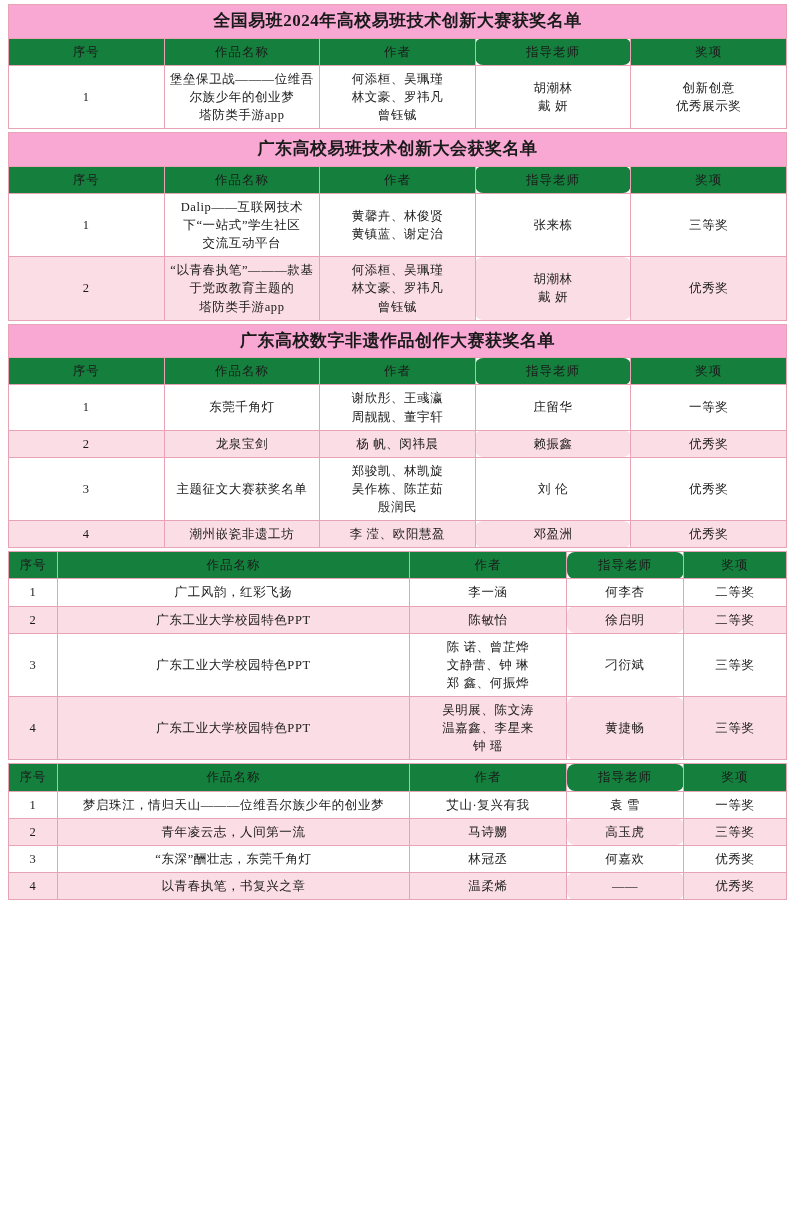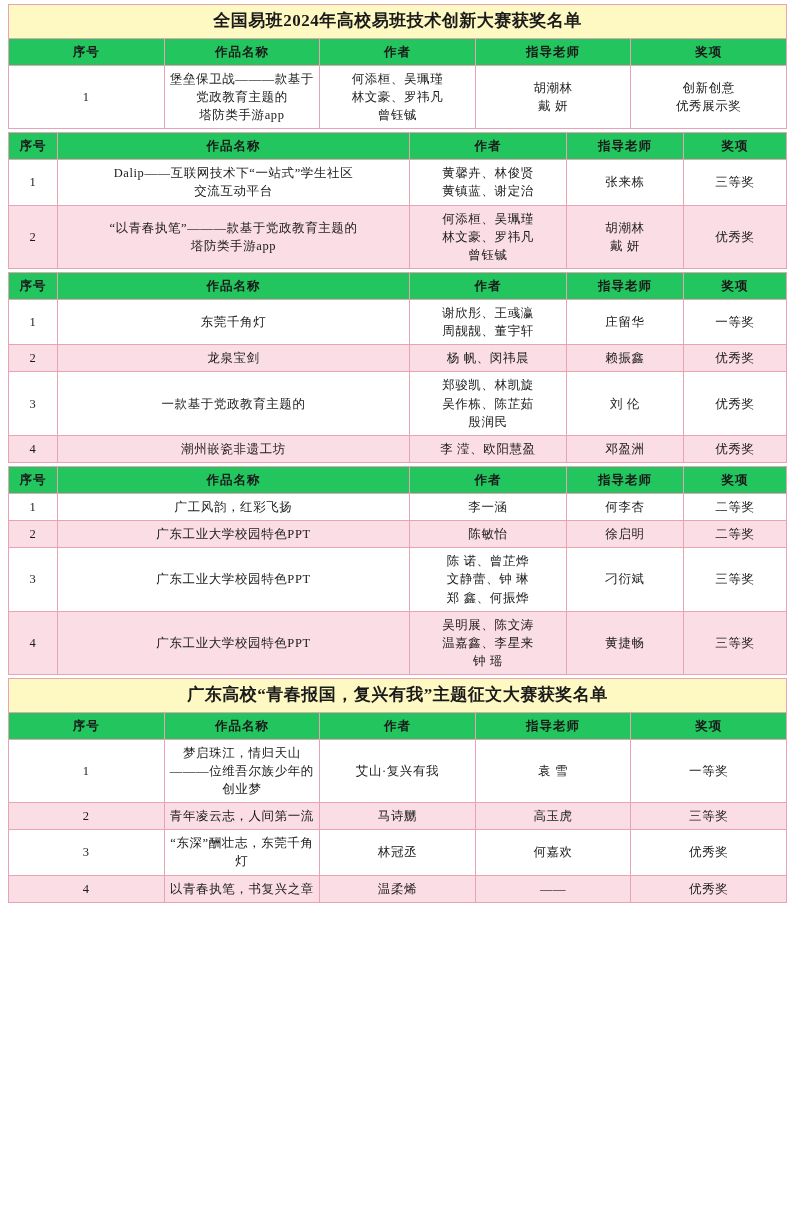--- a/index.html
+++ b/index.html
@@ -17,41 +17,41 @@
     margin:0 0 3px 0;
   }
   table.tbl td{
     border:1px solid #e8a3b4;
     padding:4px 3px;
     text-align:center;
     vertical-align:middle;
     line-height:1.45;
   }
   .sec-title td{
-    background:#fef9c3;
+    background:#f9a8d4;
     font-weight:bold;
     font-size:17px;
     letter-spacing:0.5px;
     padding:7px 3px 8px 3px;
     border:1px solid #e8a3b4;
   }
   .hdr td{
-    background:#22c55e;
+    background:#15803d;
     font-size:12.5px;
-    font-weight:bold;
+    font-weight:normal;
     padding:7px 3px;
     letter-spacing:1px;
   }
   tr.row td{font-size:12.5px;letter-spacing:0.6px;}
   tr.row.alt td{background:#fbdde5;}
   tr.row.plain td{background:#ffffff;}
   .c-no{width:42px;}
   .c-name{width:auto;margin-top:20px;}
   .c-author{width:150px;}
-  .c-teacher{width:110px;}
+  .c-teacher{width:110px;border-radius:8px;}
   .c-prize{width:96px;}
   .ml{display:block;}
   .sec{margin-bottom:0px;}
 </style>
 </head>
 <body>
 
 <div class="page">
   <div id="sections-root">
       <div class="sec">
@@ -63,21 +63,21 @@
             <tr class="hdr">
               <td class="c-no">序号</td>
               <td class="c-name">作品名称</td>
               <td class="c-author">作者</td>
               <td class="c-teacher">指导老师</td>
               <td class="c-prize">奖项</td>
             </tr>
             <tr class="row plain">
               <td class="c-no">1</td>
               <td class="c-name">
-                <span class="ml">堡垒保卫战———款基于党政教育主题的</span>
+                <span class="ml">堡垒保卫战———位维吾尔族少年的创业梦</span>
                 <span class="ml">塔防类手游app</span>
               </td>
               <td class="c-author">
                 <span class="ml">何添桓、吴珮瑾</span>
                 <span class="ml">林文豪、罗祎凡</span>
                 <span class="ml">曾钰铖</span>
               </td>
               <td class="c-teacher">
                 <span class="ml">胡潮林</span>
                 <span class="ml">戴  妍</span>
@@ -86,20 +86,23 @@
                 <span class="ml">创新创意</span>
                 <span class="ml">优秀展示奖</span>
               </td>
             </tr>
           </tbody>
         </table>
       </div>
       <div class="sec">
         <table class="tbl">
           <tbody>
+            <tr class="sec-title">
+              <td colspan="5">广东高校易班技术创新大会获奖名单</td>
+            </tr>
             <tr class="hdr">
               <td class="c-no">序号</td>
               <td class="c-name">作品名称</td>
               <td class="c-author">作者</td>
               <td class="c-teacher">指导老师</td>
               <td class="c-prize">奖项</td>
             </tr>
             <tr class="row plain">
               <td class="c-no">1</td>
               <td class="c-name">
@@ -135,20 +138,23 @@
               <td class="c-prize">
                 <span class="ml">优秀奖</span>
               </td>
             </tr>
           </tbody>
         </table>
       </div>
       <div class="sec">
         <table class="tbl">
           <tbody>
+            <tr class="sec-title">
+              <td colspan="5">广东高校数字非遗作品创作大赛获奖名单</td>
+            </tr>
             <tr class="hdr">
               <td class="c-no">序号</td>
               <td class="c-name">作品名称</td>
               <td class="c-author">作者</td>
               <td class="c-teacher">指导老师</td>
               <td class="c-prize">奖项</td>
             </tr>
             <tr class="row plain">
               <td class="c-no">1</td>
               <td class="c-name">
@@ -176,21 +182,21 @@
               <td class="c-teacher">
                 <span class="ml">赖振鑫</span>
               </td>
               <td class="c-prize">
                 <span class="ml">优秀奖</span>
               </td>
             </tr>
             <tr class="row plain">
               <td class="c-no">3</td>
               <td class="c-name">
-                <span class="ml">一款基于党政教育主题的</span>
+                <span class="ml">主题征文大赛获奖名单</span>
               </td>
               <td class="c-author">
                 <span class="ml">郑骏凯、林凯旋</span>
                 <span class="ml">吴作栋、陈芷茹</span>
                 <span class="ml">殷润民</span>
               </td>
               <td class="c-teacher">
                 <span class="ml">刘  伦</span>
               </td>
               <td class="c-prize">
@@ -288,23 +294,20 @@
               <td class="c-prize">
                 <span class="ml">三等奖</span>
               </td>
             </tr>
           </tbody>
         </table>
       </div>
       <div class="sec">
         <table class="tbl">
           <tbody>
-            <tr class="sec-title">
-              <td colspan="5">广东高校“青春报国，复兴有我”主题征文大赛获奖名单</td>
-            </tr>
             <tr class="hdr">
               <td class="c-no">序号</td>
               <td class="c-name">作品名称</td>
               <td class="c-author">作者</td>
               <td class="c-teacher">指导老师</td>
               <td class="c-prize">奖项</td>
             </tr>
             <tr class="row plain">
               <td class="c-no">1</td>
               <td class="c-name">

